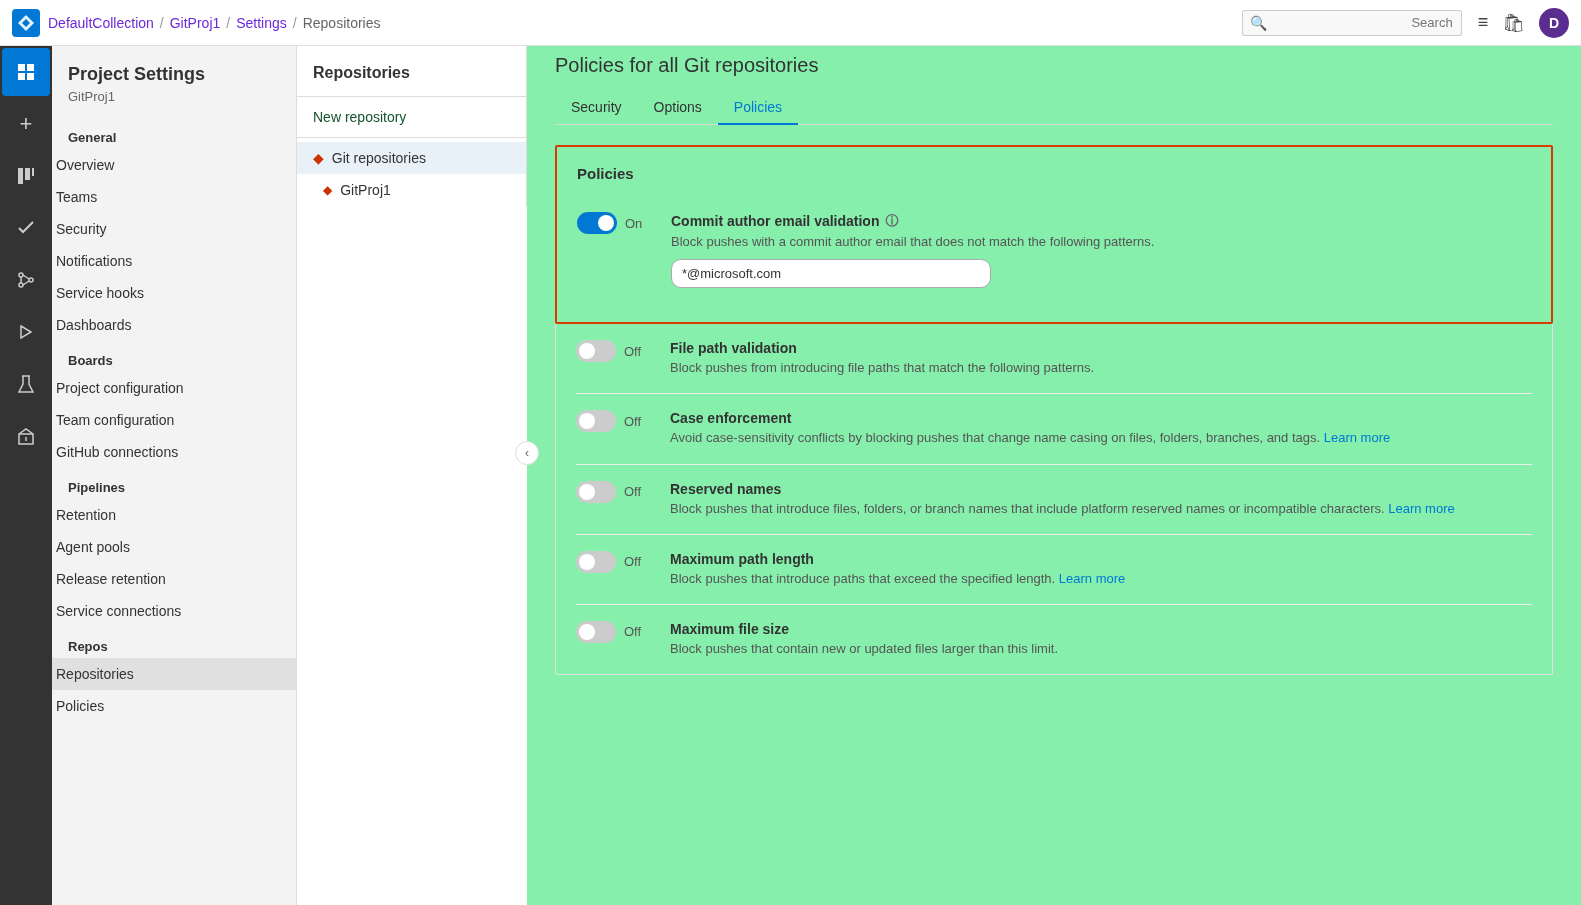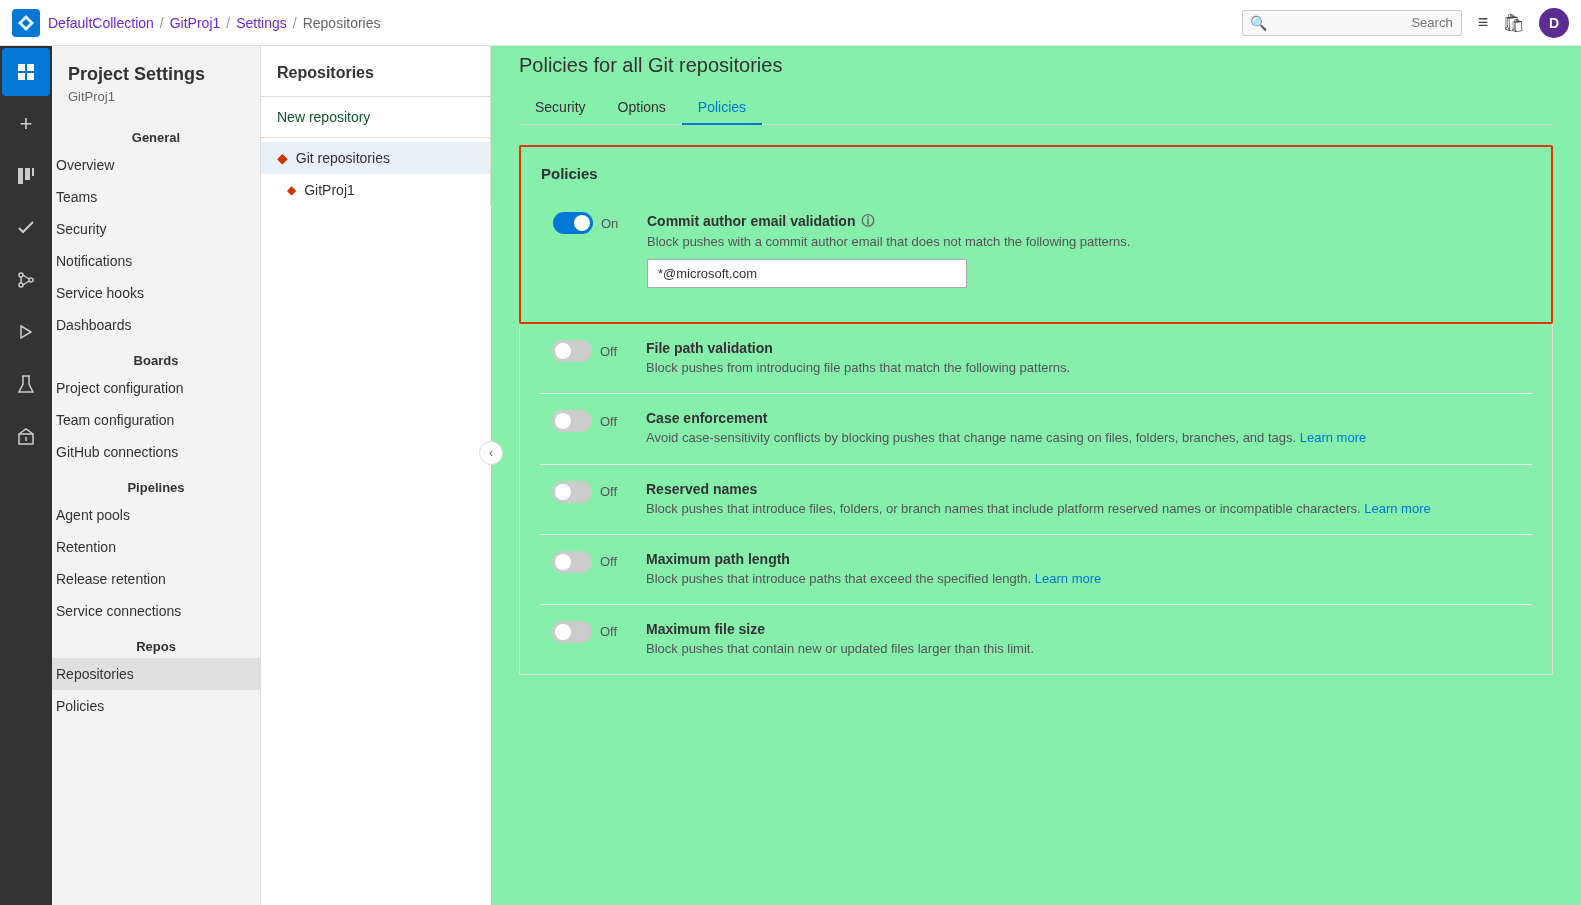--- a/index.html
+++ b/index.html
@@ -42,29 +42,28 @@
     }
     .rail-item {
       width: 48px; height: 48px; display: flex; align-items: center; justify-content: center;
       color: #ccc; cursor: pointer; font-size: 18px; border-radius: 4px; margin: 2px 0;
     }
     .rail-item.active { background: #0078d4; color: white; }
     .rail-item.add { color: #ccc; font-size: 22px; }
 
     
     .sidebar {
-      width: 209px; background: #f3f3f3; border-right: 1px solid #ddd;
+      width: 245px; background: #f3f3f3; border-right: 1px solid #ddd;
       padding-top: 46px; overflow-y: auto; flex-shrink: 0;
     }
     .sidebar-title { font-size: 18px; font-weight: 600; padding: 18px 16px 4px; color: #333; }
     .sidebar-subtitle { font-size: 13px; color: #666; padding: 0 16px 14px; }
     .sidebar-section-label {
       font-size: 13px; font-weight: 700; color: #333; padding: 12px 16px 4px;
       text-transform: none;
-      text-align: center;
     }
     .sidebar-item {
       padding: 8px 4px; cursor: pointer; font-size: 14px; color: #333;
       display: flex; align-items: center; gap: 6px;
     }
     .sidebar-item.active { background: #e0e0e0; font-weight: 500; }
 
     
     .panel2 {
       width: 230px; border-right: 1px solid #ddd; padding-top: 46px; background: #fff; flex-shrink: 0;
@@ -96,27 +95,27 @@
     
     .policy-box { border: 2px solid #e0e0e0; border-radius: 2px; padding: 18px 20px; margin-bottom: 0; }
     .policy-box.highlighted { border-color: #d83b01; }
     .policy-box-title { font-size: 15px; font-weight: 600; margin-bottom: 14px; color: #333; }
 
     .policy-row {
       display: flex; align-items: flex-start; gap: 14px; padding: 16px 0;
       border-bottom: 1px solid #eee;
     }
     .policy-row:last-child { border-bottom: none; }
-    .policy-row-left { display: flex; align-items: center; gap: 8px; min-width: 80px; flex-shrink: 0; margin-left: 12px; }
+    .policy-row-left { display: flex; align-items: center; gap: 8px; min-width: 80px; flex-shrink: 0; }
     .policy-row-content { flex: 1; }
     .policy-row-title { font-size: 14px; font-weight: 600; color: #333; display: flex; align-items: center; gap: 6px; }
     .policy-row-desc { font-size: 13px; color: #555; margin-top: 3px; line-height: 1.4; }
     .policy-row-desc a { color: #0078d4; text-decoration: none; }
     .policy-input {
-      margin-top: 8px; border: 1px solid #aaa; border-radius: 0; padding: 6px 10px;
+      margin-top: 8px; border: 1px solid #aaa; border-radius: 10px; padding: 6px 10px;
       font-size: 13px; width: 320px; outline: none; color: #333;
     }
 
     
     .toggle { position: relative; display: inline-block; width: 40px; height: 22px; flex-shrink: 0; }
     .toggle input { opacity: 0; width: 0; height: 0; }
     .toggle-slider {
       position: absolute; cursor: pointer; top: 0; left: 0; right: 0; bottom: 0;
       background: #ccc; border-radius: 22px; transition: 0.2s;
     }
@@ -232,22 +231,22 @@
   <div class="sidebar-item">Notifications</div>
   <div class="sidebar-item">Service hooks</div>
   <div class="sidebar-item">Dashboards</div>
 
   <div class="sidebar-section-label">Boards</div>
   <div class="sidebar-item">Project configuration</div>
   <div class="sidebar-item">Team configuration</div>
   <div class="sidebar-item">GitHub connections</div>
 
   <div class="sidebar-section-label">Pipelines</div>
+  <div class="sidebar-item">Retention</div>
   <div class="sidebar-item">Agent pools</div>
-  <div class="sidebar-item">Retention</div>
   <div class="sidebar-item">Release retention</div>
   <div class="sidebar-item">Service connections</div>
 
   <div class="sidebar-section-label">Repos</div>
   <div class="sidebar-item active">Repositories</div>
   <div class="sidebar-item">Policies</div>
 </div>
 
 <div class="panel2-wrapper" style="position:relative;">
   <div class="panel2">

